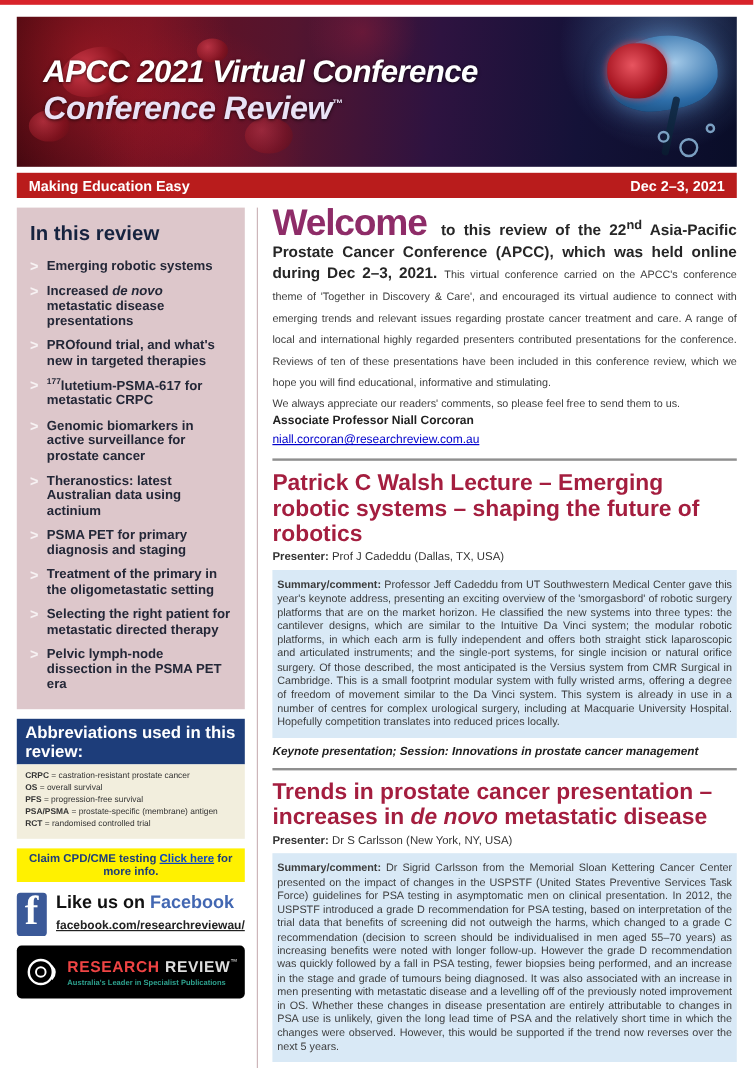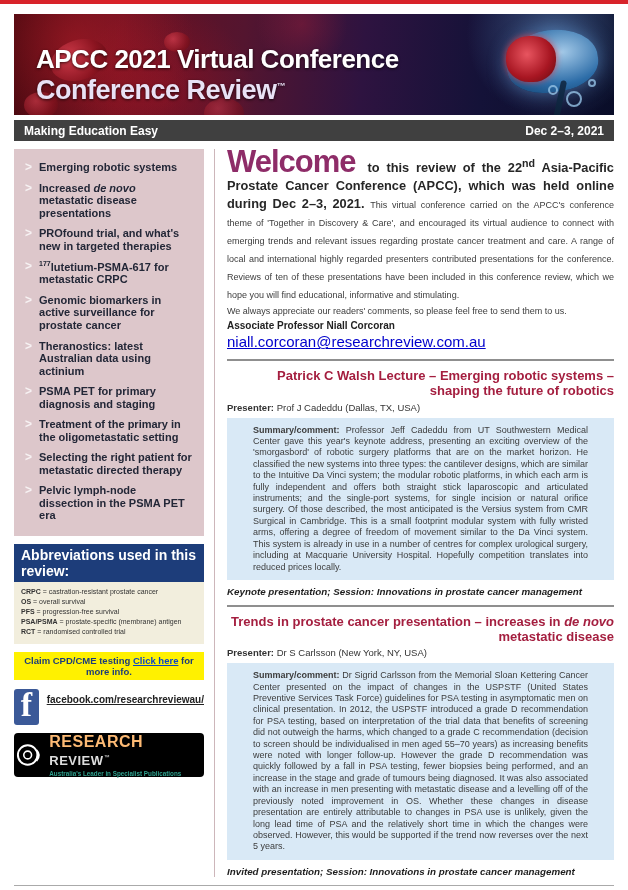--- a/index.html
+++ b/index.html
@@ -6,27 +6,27 @@
     --accent-red:#d8232a; --heading-red:#a41e3f; --welcome-purple:#8e2c68;
     --sidebar-pink:#ddc7cb; --navy:#17325e; --abbrev-navy:#1d3d7a;
     --summary-blue:#d9e9f6; --cpd-yellow:#fff100; --facebook-blue:#3b5998;
     --logo-teal:#2ea18e; --link-blue:#0b46c4; --cream:#f2eedd;
   }
   *{margin:0;padding:0;box-sizing:border-box;}
   body{background:#fff;font-family:"Liberation Sans","DejaVu Sans",sans-serif;}
   .page{width:628px;height:890px;overflow:hidden;position:relative;background:#fff;}
   .top-line{height:4px;background:var(--accent-red);}
   
-  .banner{position:relative;height:101px;margin:10px 14px 0;overflow:hidden;
+  .banner{position:relative;height:125px;margin:10px 14px 0;overflow:hidden;
     background:
       radial-gradient(circle at 90% 20%, rgba(110,160,215,.45), rgba(110,160,215,0) 16%),
       radial-gradient(circle at 10% 28%, rgba(215,35,45,.45), rgba(215,35,45,0) 22%),
       radial-gradient(circle at 25% 80%, rgba(175,20,35,.40), rgba(175,20,35,0) 20%),
       radial-gradient(circle at 48% 10%, rgba(190,35,60,.30), rgba(190,35,60,0) 14%),
-      linear-gradient(95deg,#3a060d 0%,#641020 18%,#54152f 38%,#2e1340 58%,#141238 78%,#090d28 100%);}
+      linear-gradient(95deg,#3a060d 0%,#641020 18%,#54152f 38%,#2e1340 58%,#141238 78%,#090d28 100%); font-style: italic;}
   .cell{position:absolute;border-radius:50%;background:radial-gradient(circle at 35% 35%,#d94050,#8c1420 62%,#5a0a12);opacity:.85;}
   .cell.c1{left:36px;top:26px;width:58px;height:40px;transform:rotate(-18deg);}
   .cell.c2{left:150px;top:18px;width:26px;height:20px;opacity:.7;}
   .cell.c3{left:10px;top:78px;width:34px;height:26px;opacity:.6;}
   .cell.c4{left:190px;top:84px;width:40px;height:30px;opacity:.45;}
   .prostate{position:absolute;right:16px;top:16px;width:92px;height:62px;border-radius:55% 55% 48% 48%;
     background:radial-gradient(ellipse at 62% 38%,#a3c9e8,#2d6da8 58%,#0d3a66);transform:rotate(-8deg);
     box-shadow:0 0 18px rgba(100,160,220,.55);}
   .tumor{position:absolute;right:58px;top:22px;width:50px;height:46px;border-radius:46%;
     background:radial-gradient(circle at 42% 40%,#e85560,#a81622 58%,#5f0a10);
@@ -35,21 +35,21 @@
     background:linear-gradient(#14304e,#0a1a30);transform:rotate(12deg);}
   .mol{position:absolute;border:2px solid rgba(150,195,230,.8);border-radius:50%;}
   .mol.m1{right:32px;bottom:8px;width:16px;height:16px;}
   .mol.m2{right:56px;bottom:20px;width:10px;height:10px;}
   .mol.m3{right:18px;bottom:28px;width:8px;height:8px;}
   .banner-titles{position:absolute;left:22px;top:30px;text-shadow:0 1px 3px rgba(0,0,0,.7);}
   .banner-title1{font-size:26px;font-weight:bold;color:#fff;letter-spacing:-.5px;}
   .banner-title2{font-size:27px;font-weight:bold;color:#e9e2f5;letter-spacing:-.5px;}
   .tm{font-size:9px;vertical-align:super;}
   
-  .topbar{margin:5px 14px 0;height:21px;background:#404040;color:#fff;display:flex;
+  .topbar{margin:5px 14px 0;height:21px;background:#b91c1c;color:#fff;display:flex;
     align-items:center;justify-content:space-between;padding:0 10px;font-size:12px;font-weight:bold;gap:36px;}
   
   .content{margin:8px 14px 0;display:flex;align-items:flex-start;}
   .sidebar{width:190px;flex-shrink:0;}
   .main{flex:1;margin-left:10px;padding-left:12px;border-left:1px solid #cdb6ba;text-align:justify;}
   
   .review-box{background:var(--sidebar-pink);padding:12px 11px 6px;}
   .review-title{font-size:17px;font-weight:bold;color:#16233f;margin-bottom:11px;}
   .topic-item{display:flex;gap:7px;margin-bottom:8px;font-size:11px;line-height:1.14;
     color:#232737;font-weight:bold;}
@@ -64,39 +64,39 @@
   .fb{margin-top:9px;display:flex;gap:8px;align-items:flex-start;}
   .fb-logo{width:36px;height:36px;background:var(--facebook-blue);color:#fff;border-radius:3px;
     font-family:"Liberation Serif","DejaVu Serif",serif;font-weight:bold;font-size:34px;
     line-height:.95;text-align:center;overflow:hidden;cursor:pointer;}
   .fb-like{font-size:15px;font-weight:bold;color:#111;}
   .fb-brand{color:#4267b2;}
   .fb-url{display:inline-block;font-size:10px;font-weight:bold;color:#222;
     text-decoration:underline;margin-top:3px;cursor:pointer;}
   .rrlogo{margin-top:8px;background:#000;border-radius:4px;height:44px;display:flex;
     align-items:center;justify-content:center;gap:6px;}
-  .rr-text1{color:#fdba74;font-weight:bold;font-size:16px;letter-spacing:.5px;}
+  .rr-text1{color:#ef4444;font-weight:bold;font-size:13px;letter-spacing:.5px;}
   .rr-text2{color:#ddd;font-weight:bold;font-size:13px;letter-spacing:.5px;}
   .rr-tm{font-size:6px;color:#ddd;vertical-align:super;}
   .rr-tag{color:var(--logo-teal);font-size:6.3px;font-weight:bold;margin-top:1px;}
   
   .welcome-word{font-size:31px;font-weight:bold;color:var(--welcome-purple);
     letter-spacing:-1px;padding-right:5px;line-height:.85;}
   .welcome-lead{font-size:12.8px;font-weight:bold;color:#262626;line-height:1.2;}
   .body-text,.welcome-body{font-size:9px;line-height:1.27;color:#3c3c3c;}
   .welcome-para{margin-bottom:4px;}
   .p-gap{margin-bottom:3px;}
   .editor{font-size:10px;font-weight:bold;color:#222;margin-top:2px;}
-  .email{display:inline-block;font-size:15px;color:#0000cc;text-decoration:underline;
+  .email{display:inline-block;font-size:10px;color:#0000cc;text-decoration:underline;
     margin-top:2px;cursor:pointer;}
   .divider{border-top:2px solid #8f8f8f;margin:8px 0;}
-  .article-title{font-size:13px;font-weight:bold;color:var(--heading-red);line-height:1.12;
-    text-align:right;margin-bottom:3px;}
+  .article-title{font-size:19px;font-weight:bold;color:var(--heading-red);line-height:1.12;
+    text-align:left;margin-bottom:3px;}
   .presenter{font-size:9.5px;color:#333;text-align:left;margin-bottom:5px;}
-  .summary-box{background:var(--summary-blue);padding:7px 26px;font-size:9px;line-height:1.27;
+  .summary-box{background:var(--summary-blue);padding:7px 4px;font-size:9px;line-height:1.27;
     color:#3c3c3c;margin-bottom:6px;}
   .session-line{font-size:9.8px;font-weight:bold;font-style:italic;color:#1d1d1d;text-align:left;}
   
   .full-divider{border-top:1px solid #aaa;margin:8px 14px 0;}
   .bottom-banner{position:relative;height:78px;margin:7px 14px 0;overflow:hidden;
     background:
       radial-gradient(circle at 12% 35%, rgba(6,14,28,.95), rgba(6,14,28,0) 42%),
       radial-gradient(circle at 88% 75%, rgba(150,205,225,.35), rgba(150,205,225,0) 40%),
       linear-gradient(100deg,#061325 0%,#0d2844 22%,#2a5a8e 50%,#5b8fc4 74%,#8fb8d9 100%);}
   .sci-head{position:absolute;left:66px;top:-14px;width:92px;height:96px;border-radius:50%;
@@ -126,20 +126,21 @@
   </div>
 
   <div class="topbar">
     <span>Making Education Easy</span>
     <span>Dec 2–3, 2021</span>
   </div>
 
   <div class="content">
     <aside class="sidebar">
       <div class="review-box">
+        <div class="review-title">In this review</div>
         <div>
             <div class="topic-item">
               <span class="topic-arrow">&gt;</span>
               <span class="topic-text"><span>Emerging robotic systems</span></span>
             </div>
             <div class="topic-item">
               <span class="topic-arrow">&gt;</span>
               <span class="topic-text"><span>Increased </span><i>de novo</i><span> metastatic disease presentations</span></span>
             </div>
             <div class="topic-item">
@@ -187,20 +188,21 @@
           </div>
       </div>
       <div class="cpd">
         <span>Claim CPD/CME testing</span>
         <a class="cpd-link">Click here</a>
         <span>for more info.</span>
       </div>
       <div class="fb">
         <div class="fb-logo">f</div>
         <div>
+          <div class="fb-like"><span>Like us on</span> <span class="fb-brand">Facebook</span></div>
           <a class="fb-url">facebook.com/researchreviewau/</a>
         </div>
       </div>
       <div class="rrlogo">
         <svg width="30" height="30" viewBox="0 0 30 30">
           <circle cx="14" cy="15" r="10" fill="none" stroke="#fff" stroke-width="2"></circle>
           <circle cx="14" cy="15" r="4" fill="none" stroke="#fff" stroke-width="1.6"></circle>
           <path d="M 23 10 Q 28 15 23 21" fill="none" stroke="#fff" stroke-width="2"></path>
         </svg>
         <div>

